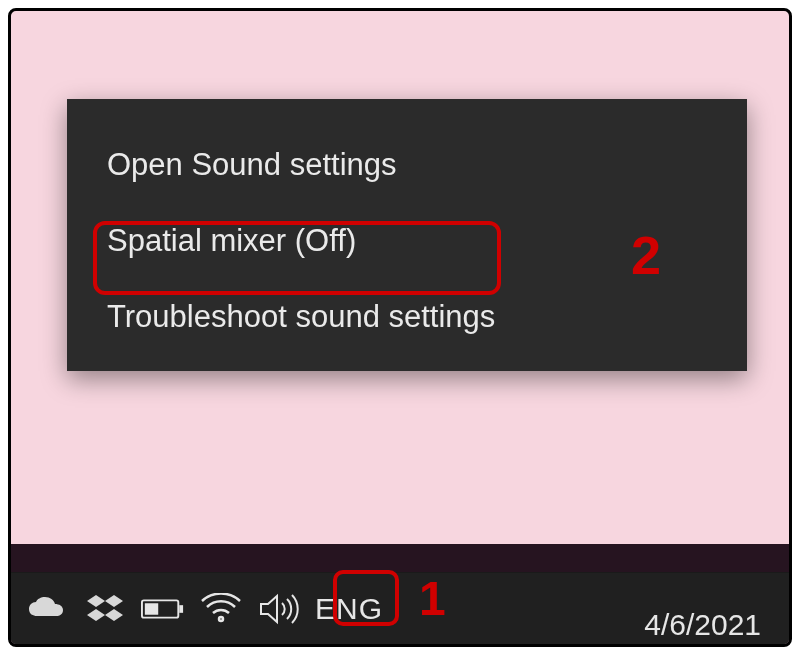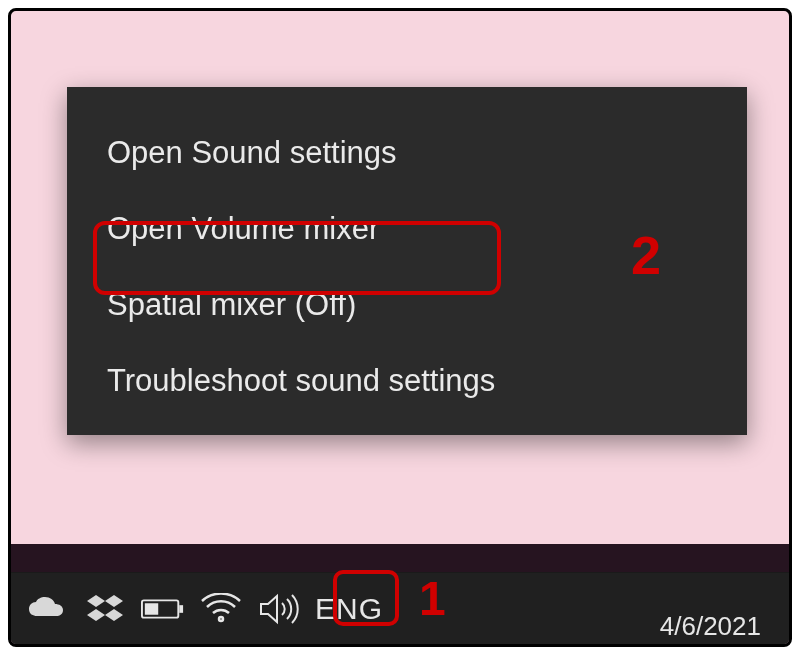--- a/index.html
+++ b/index.html
@@ -1,39 +1,38 @@
 <!DOCTYPE html>
 <html><head>
   <meta charset="utf-8">
   <style>
     * { margin:0; padding:0; box-sizing:border-box; font-family:"Segoe UI",Arial,sans-serif; }
     body { width:800px; height:655px; background:#fff; position:relative; overflow:hidden; }
     .outer-frame { position:absolute; left:8px; top:8px; right:8px; bottom:8px; border:3px solid #000; border-radius:8px; background:#f7d6df; overflow:hidden; }
     .dark-bg-band { position:absolute; left:0; right:0; bottom:0; height:100px; background:#261420; }
-    .context-menu { position:absolute; left:56px; top:76px; width:680px; background:#2b2b2b; color:#e8e8e8; padding:28px 0 16px; box-shadow:0 8px 24px rgba(0,0,0,.4); }
+    .context-menu { position:absolute; left:56px; top:88px; width:680px; background:#2b2b2b; color:#e8e8e8; padding:28px 0 16px; box-shadow:0 8px 24px rgba(0,0,0,.4); }
     .menu-item { display:block; padding:20px 40px; font-size:31px; font-weight:400; color:#eaeaea; white-space:nowrap; }
     .highlight-box-2 { position:absolute; left:82px; top:210px; width:408px; height:74px; border:4px solid #d00000; border-radius:12px; pointer-events:none; }
     .callout-2 { position:absolute; left:620px; top:213px; color:#d00000; font-size:54px; font-weight:700; }
     .taskbar { position:absolute; left:0; right:0; bottom:0; height:72px; background:#202020; border-top:1px solid #1a1a1a; display:flex; align-items:center; padding:0 14px; gap:14px; }
     .tray-icon { color:#e6e6e6; display:flex; align-items:center; justify-content:center; width:44px; height:40px; }
     .tray-icon svg { stroke:#e6e6e6; fill:none; }
     .lang { color:#e6e6e6; font-size:30px; letter-spacing:1px; }
-    .date-area { position:absolute; right:28px; bottom:2px; color:#e6e6e6; font-size:26px; }
+    .date-area { position:absolute; right:28px; bottom:2px; color:#e6e6e6; font-size:30px; }
     .highlight-box-1 { position:absolute; left:322px; bottom:18px; width:66px; height:56px; border:4px solid #d00000; border-radius:10px; pointer-events:none; }
     .callout-1 { position:absolute; left:408px; bottom:18px; color:#d00000; font-size:48px; font-weight:700; }
   </style>
 </head>
 <body>
 
 <div class="outer-frame">
   <div class="dark-bg-band"></div>
 
   <div class="context-menu">
     <span class="menu-item">Open Sound settings</span>
-    <span class="menu-item">Open Volume mixer</span>
     <span class="menu-item">Spatial mixer (Off)</span>
     <span class="menu-item">Troubleshoot sound settings</span>
   </div>
 
   <div class="highlight-box-2"></div>
   <div class="callout-2">2</div>
 
   <div class="taskbar">
     <div class="tray-icon">
       <svg width="40" height="26" viewBox="0 0 40 26">

